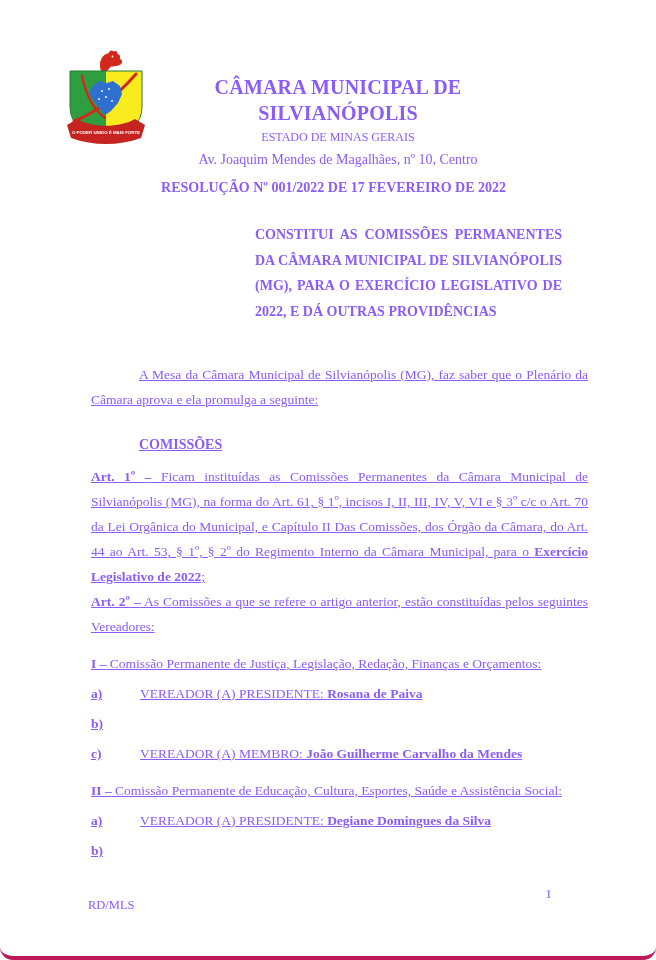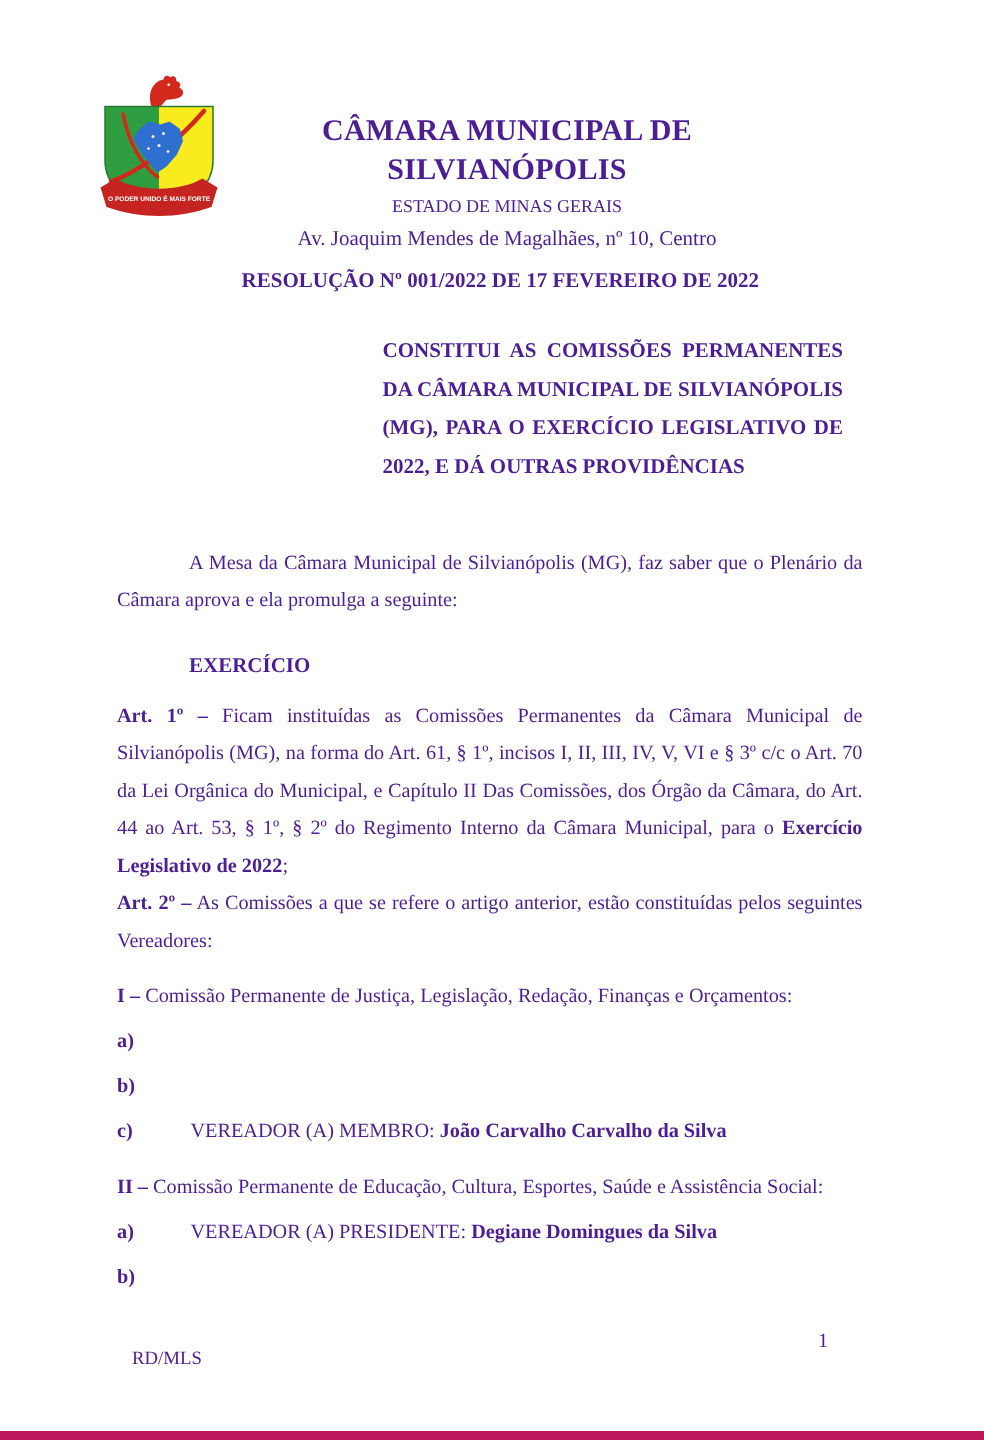--- a/index.html
+++ b/index.html
@@ -2,42 +2,43 @@
 <html><head>
 <meta charset="utf-8">
 <style>
   * { margin:0; padding:0; box-sizing:border-box; }
   html,body { background:#ffffff; }
   .page {
     position:relative;
     width:656px; height:960px;
     background:#ffffff;
     font-family:"Liberation Serif","DejaVu Serif",serif;
-    color:#4c1d95;
+    color:#8b5cf6;
     overflow:hidden;
-    border-bottom:6px solid #be185d;
+    border-bottom:4px solid #be185d;
+    border-radius:13px;
   }
   .crest { position:absolute; left:62px; top:49px; width:88px; height:100px; }
   .header-text { position:absolute; left:138px; top:74px; width:400px; text-align:center; }
   .org   { font-weight:bold; font-size:20px; line-height:26px; letter-spacing:.2px; }
   .state { font-size:12px; line-height:22px; }
   .addr  { font-size:14px; line-height:23px; }
 
   .doc-title {
     position:absolute; left:85px; top:180px; width:497px;
     text-align:center; font-weight:bold; font-size:14px;
   }
   .ementa {
     position:absolute; left:255px; top:222px; width:307px;
     font-weight:bold; font-size:14px; line-height:25.5px;
     text-align:justify;
   }
   .body {
-    position:absolute; left:78px; top:362px; width:497px;
-    font-size:13.5px; line-height:25px;
+    position:absolute; left:91px; top:362px; width:497px;
+    font-size:13.5px; line-height:25px;text-decoration:underline;
   }
   .preamble { text-align:justify; text-indent:48px; }
   .section-heading { font-weight:bold; font-size:14px; margin:20px 0 0 48px; }
   .art { text-align:justify; }
   .art1 { margin-top:7px; }
   .b { font-weight:bold; }
   .com-heading { margin-top:12px; text-align:justify; }
   .member { display:flex; margin-top:5px; }
   .member .letter { font-weight:bold; width:49px; flex:none; }
 
@@ -87,37 +88,38 @@
   </div>
 
   <div class="doc-title">RESOLUÇÃO Nº 001/2022 DE 17 FEVEREIRO DE 2022</div>
 
   <div class="ementa">CONSTITUI AS COMISSÕES PERMANENTES DA CÂMARA MUNICIPAL DE SILVIANÓPOLIS (MG), PARA O EXERCÍCIO LEGISLATIVO DE 2022, E DÁ OUTRAS PROVIDÊNCIAS</div>
 
   <div class="body">
 
     <p class="preamble">A Mesa da Câmara Municipal de Silvianópolis (MG), faz saber que o Plenário da Câmara aprova e ela promulga a seguinte:</p>
 
-    <p class="section-heading">EXERCÍCIO</p>
+    <p class="section-heading">COMISSÕES</p>
 
     <p class="art art1"><span class="b">Art. 1º –</span><span> Ficam instituídas as Comissões Permanentes da Câmara Municipal de Silvianópolis (MG), na forma do Art. 61, § 1º, incisos I, II, III, IV, V, VI e § 3º c/c o Art. 70 da Lei Orgânica do Municipal, e Capítulo II Das Comissões, dos Órgão da Câmara, do Art. 44 ao Art. 53, § 1º, § 2º do Regimento Interno da Câmara Municipal, para o </span><span class="b">Exercício Legislativo de 2022</span><span>;</span></p>
 
     <p class="art"><span class="b">Art. 2º –</span><span> As Comissões a que se refere o artigo anterior, estão constituídas pelos seguintes Vereadores:</span></p>
 
     <p class="com-heading"><span class="b">I –</span><span> Comissão Permanente de Justiça, Legislação, Redação, Finanças e Orçamentos:</span></p>
 
     <div class="member">
       <span class="letter">a)</span>
+      <span><span>VEREADOR (A) PRESIDENTE: </span><span class="b">Rosana de Paiva</span></span>
     </div>
     <div class="member">
       <span class="letter">b)</span>
     </div>
     <div class="member">
       <span class="letter">c)</span>
-      <span><span>VEREADOR (A) MEMBRO: </span><span class="b">João Carvalho Carvalho da Silva</span></span>
+      <span><span>VEREADOR (A) MEMBRO: </span><span class="b">João Guilherme Carvalho da Mendes</span></span>
     </div>
 
     <p class="com-heading"><span class="b">II –</span><span> Comissão Permanente de Educação, Cultura, Esportes, Saúde e Assistência Social:</span></p>
 
     <div class="member">
       <span class="letter">a)</span>
       <span><span>VEREADOR (A) PRESIDENTE: </span><span class="b">Degiane Domingues da Silva</span></span>
     </div>
     <div class="member">
       <span class="letter">b)</span>

